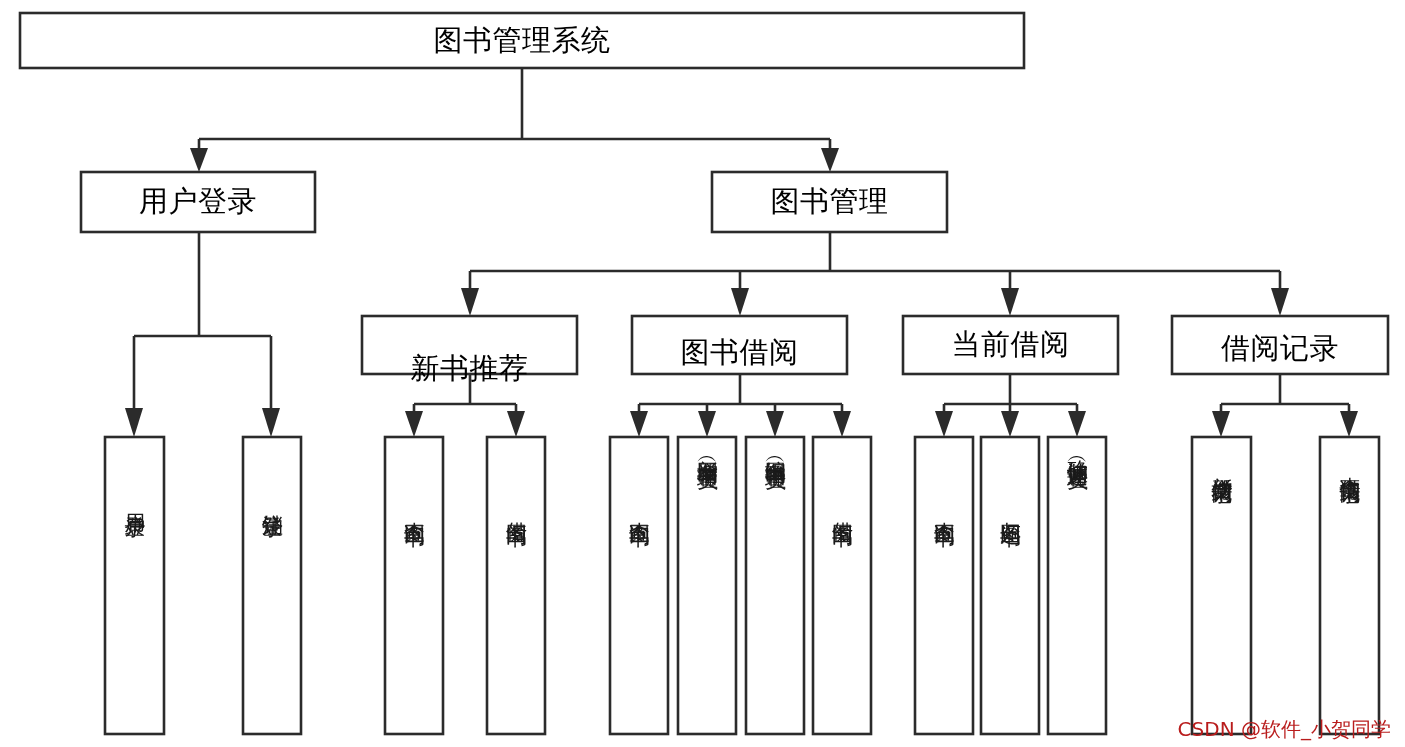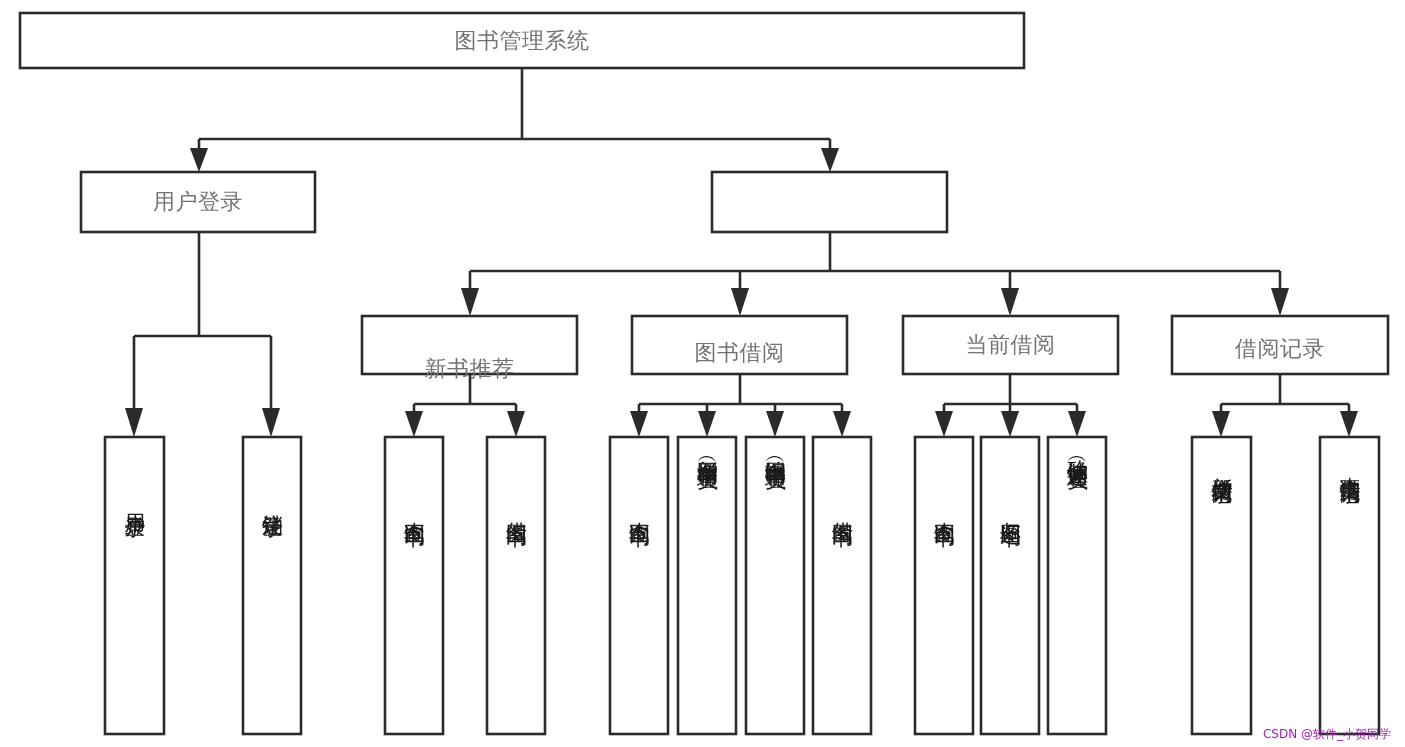--- a/index.html
+++ b/index.html
@@ -60,32 +60,32 @@
   }
   .hlabel-wrap {
     position: absolute;
     display: flex;
     align-items: center;
     justify-content: center;
     pointer-events: none;
   }
   .hlabel-text {
     font-family: Liberation Serif, serif;
-    font-size: 22px;
-    color: #737373;
+    font-size: 29px;
+    color: #000000;
     white-space: nowrap;
     letter-spacing: 0.5px;
   }
   .watermark {
     position: absolute;
     right: 14px;
     bottom: 4px;
     font-family: "DejaVu Sans", "Liberation Sans", sans-serif;
-    font-size: 12px;
-    color: #a21caf;
+    font-size: 20px;
+    color: #b91c1c;
     white-space: nowrap;
     user-select: none;
   }
 </style>
 </head>
 <body>
 
 <div id="diagram-root">
 
   <svg class="flow" viewBox="0 0 1405 747">
@@ -180,20 +180,23 @@
   </svg>
 
   <div class="hlabel-wrap" style="left:20px; top:13px; width:1004px; height:55px;">
     <span class="hlabel-text">图书管理系统</span>
   </div>
 
   <div class="hlabel-wrap" style="left:81px; top:172px; width:234px; height:60px;">
     <span class="hlabel-text">用户登录</span>
   </div>
 
+  <div class="hlabel-wrap" style="left:712px; top:172px; width:235px; height:60px;">
+    <span class="hlabel-text">图书管理</span>
+  </div>
 
   <div class="hlabel-wrap" style="left:362px; top:316px; width:215px; height:58px;margin-top:24px;">
     <span class="hlabel-text">新书推荐</span>
   </div>
 
   <div class="hlabel-wrap" style="left:632px; top:316px; width:215px; height:74px;">
     <span class="hlabel-text">图书借阅</span>
   </div>
 
   <div class="hlabel-wrap" style="left:903px; top:316px; width:215px; height:58px;">

